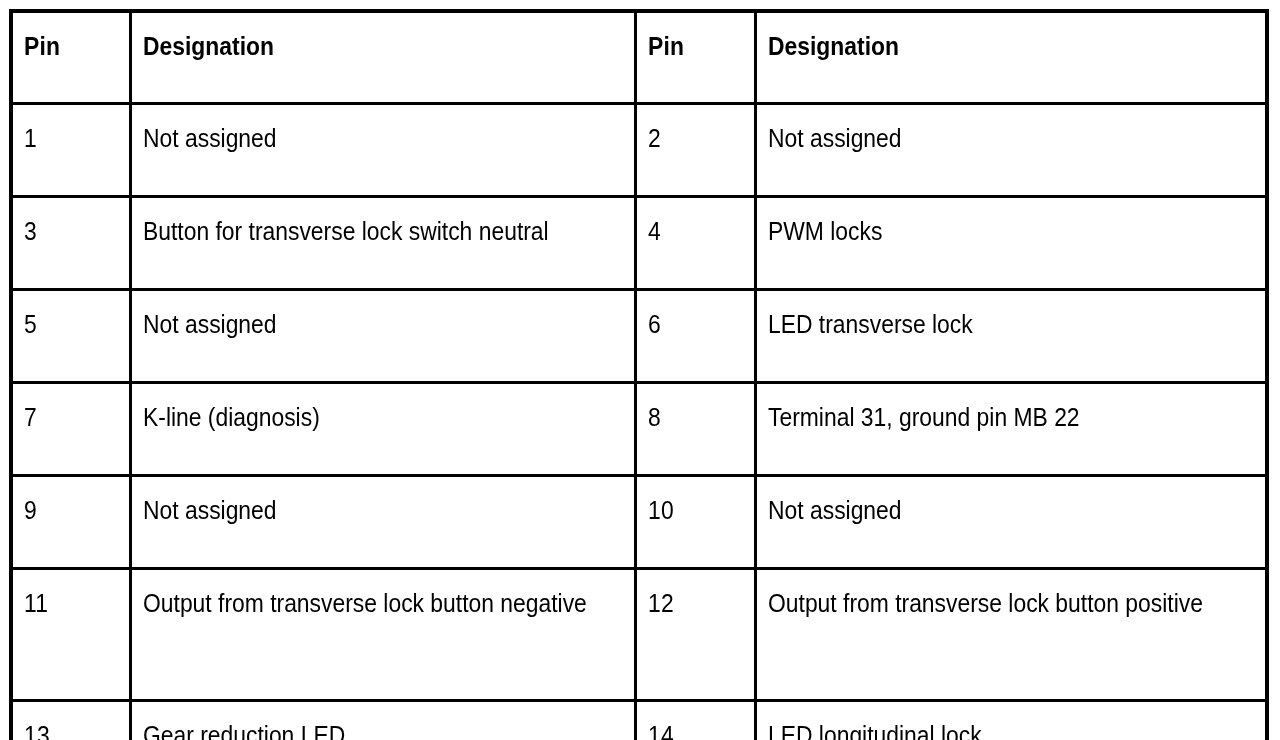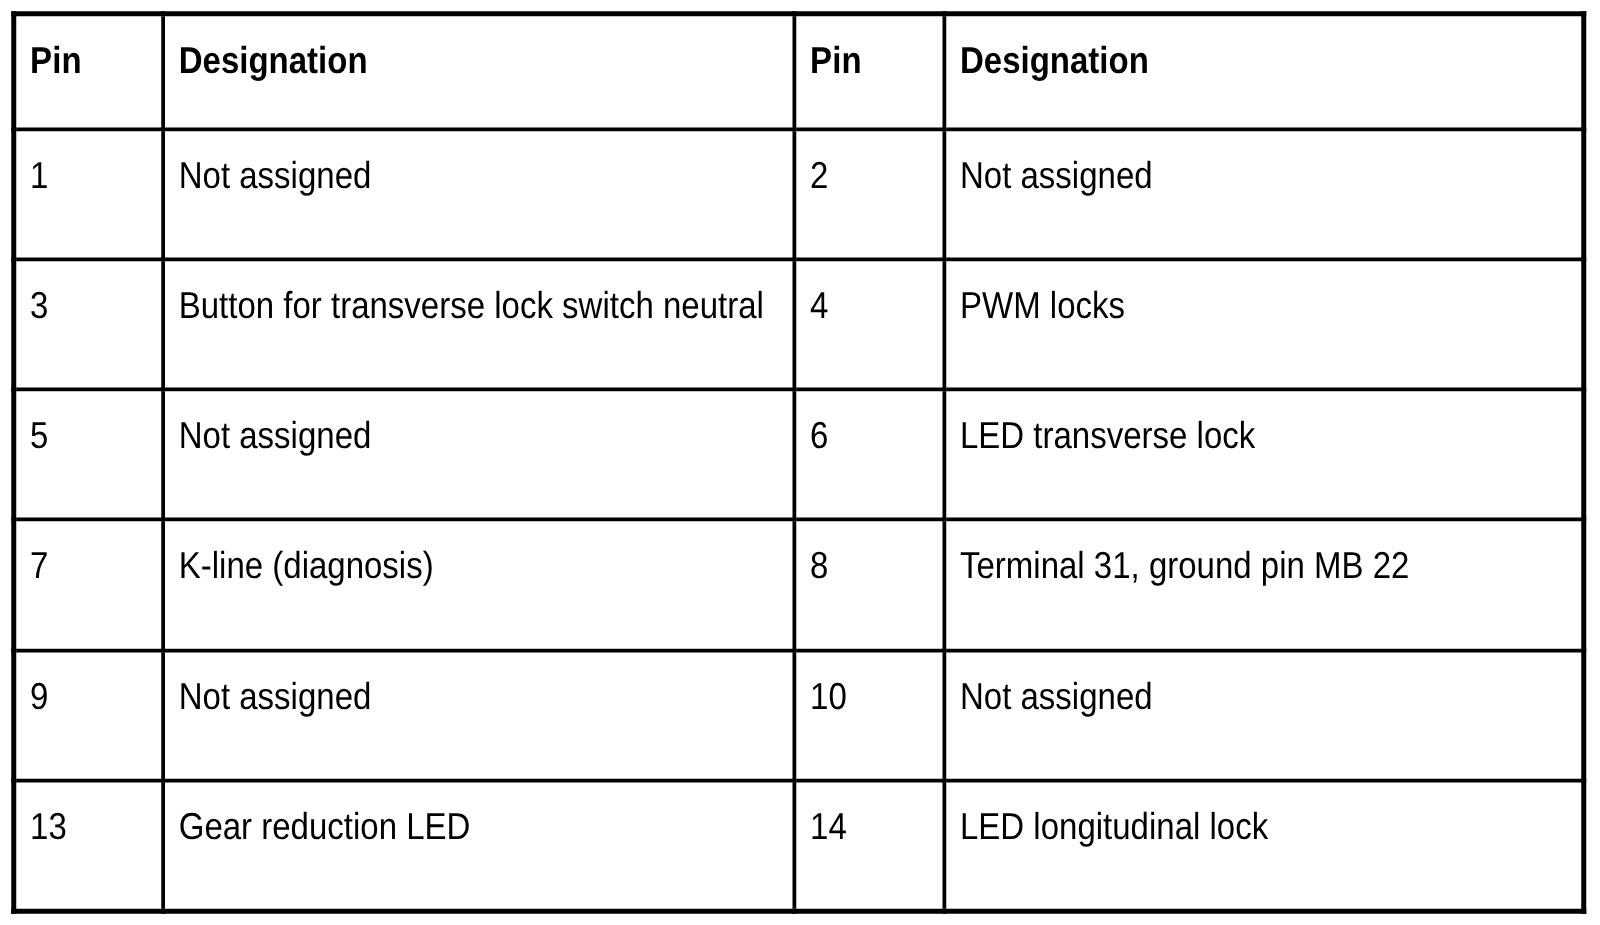--- a/index.html
+++ b/index.html
@@ -37,21 +37,21 @@
   table.pin-table col.col-desig    { width: 505px; }
   table.pin-table col.col-pin2     { width: 120px; }
   table.pin-table col.col-desig2   { width: 512px; }
 
   table.pin-table td,
   table.pin-table th {
     border: 3px solid #000000;
     vertical-align: top;
     text-align: left;
     padding: 17px 0 0 11px;
-    font-size: 30px;
+    font-size: 26px;
     line-height: 1.29;
     font-weight: normal;
     font-stretch: condensed;
     transform-origin: left top;
   }
 
   table.pin-table th {
     font-weight: bold;
   }
 
@@ -161,20 +161,34 @@
         <td>
             <span class="cell-text">Not assigned</span>
           </td>
         <td class="pin-cell">
             <span class="cell-text">10</span>
           </td>
         <td>
             <span class="cell-text">Not assigned</span>
           </td>
       </tr>
+      <tr class="row-tall">
+        <td class="pin-cell">
+            <span class="cell-text">11</span>
+          </td>
+        <td>
+            <span class="cell-text">Output from transverse lock button negative</span>
+          </td>
+        <td class="pin-cell">
+            <span class="cell-text">12</span>
+          </td>
+        <td>
+            <span class="cell-text">Output from transverse lock button positive</span>
+          </td>
+      </tr>
       <tr class="row-std">
         <td class="pin-cell">
             <span class="cell-text">13</span>
           </td>
         <td>
             <span class="cell-text">Gear reduction LED</span>
           </td>
         <td class="pin-cell">
             <span class="cell-text">14</span>
           </td>

